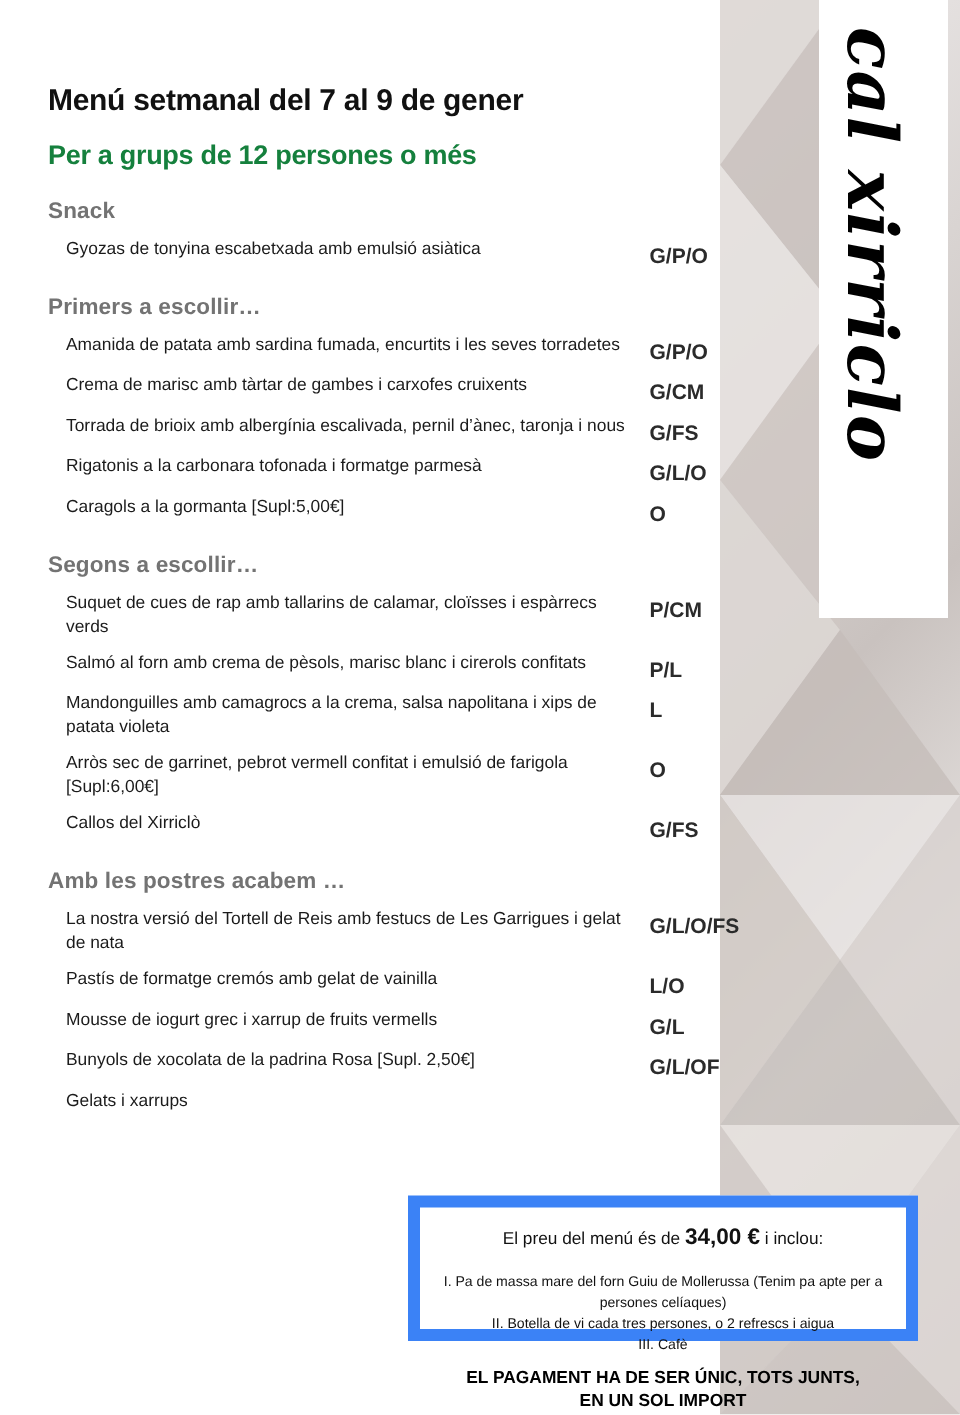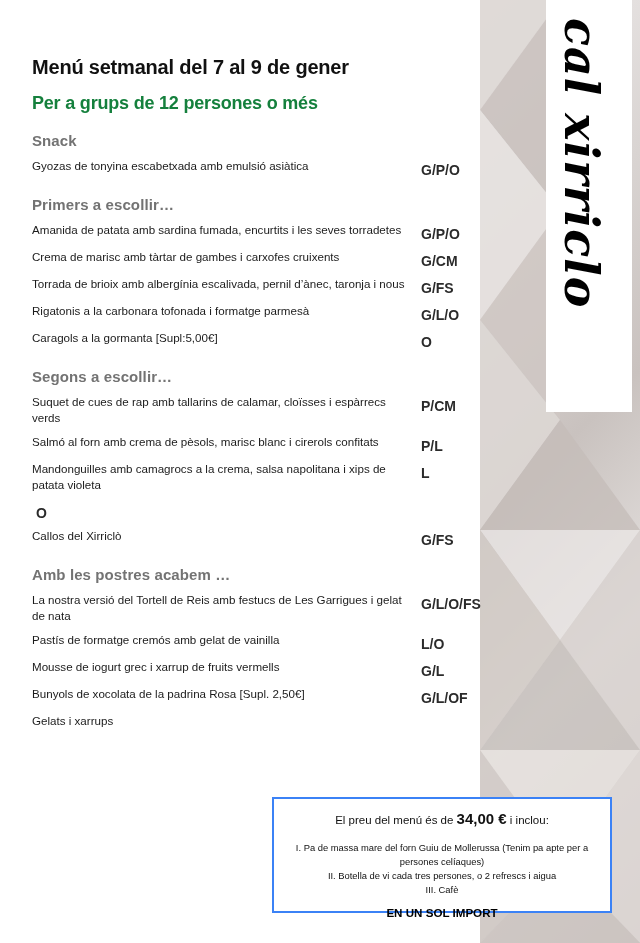--- a/index.html
+++ b/index.html
@@ -89,21 +89,21 @@
     letter-spacing: 0.1px;
   }
   .items {
     padding: 0;
     margin: 0;
     list-style: none;
   }
   .item {
     display: flex;
     align-items: flex-start;
-    padding: 7px 0 0 32px;
+    padding: 7px 0 0 44px;
   }
   .item-name {
     flex: 0 0 385px;
     max-width: 385px;
     font-size: 11.6px;
     line-height: 1.42;
     color: #1b1b1b;
   }
   .item-tags {
     flex: 1 1 auto;
@@ -115,22 +115,22 @@
     white-space: nowrap;
   }
   .snack-item .item-name { flex-basis: 385px; }
 
   
   .price-box {
     position: absolute;
     left: 272px;
     top: 797px;
     width: 340px;
-    height: 116px;
-    border: 2px solid #3b82f6;
+    height: 97px;
+    border: 8px solid #3b82f6;
     box-sizing: border-box;
     background: #fff;
     text-align: center;
     padding-top: 11px;
   }
   .price-line {
     font-size: 11.5px;
     color: #111;
   }
   .price-amount {
@@ -227,20 +227,21 @@
       </li>
       <li class="item">
         <span class="item-name">Salmó al forn amb crema de pèsols, marisc blanc i cirerols confitats</span>
         <span class="item-tags">P/L</span>
       </li>
       <li class="item">
         <span class="item-name">Mandonguilles amb camagrocs a la crema, salsa napolitana i xips de patata violeta</span>
         <span class="item-tags">L</span>
       </li>
       <li class="item">
+        <span class="item-name">Arròs sec de garrinet, pebrot vermell confitat i emulsió de farigola [Supl:6,00€]</span>
         <span class="item-tags">O</span>
       </li>
       <li class="item">
         <span class="item-name">Callos del Xirriclò</span>
         <span class="item-tags">G/FS</span>
       </li>
     </ul>
   </div>
 
   <div>
@@ -275,15 +276,16 @@
     <span>El preu del menú és de</span>
     <span class="price-amount">34,00 €</span>
     <span>i inclou:</span>
   </div>
   <div class="includes">
     <div>I. Pa de massa mare del forn Guiu de Mollerussa (Tenim pa apte per a persones celíaques)</div>
     <div>II. Botella de vi cada tres persones, o 2 refrescs i aigua</div>
     <div>III. Cafè</div>
   </div>
   <div class="payment">
+    <div>EL PAGAMENT HA DE SER ÚNIC, TOTS JUNTS,</div>
     <div>EN UN SOL IMPORT</div>
   </div>
 </div>
 
 </body></html>

